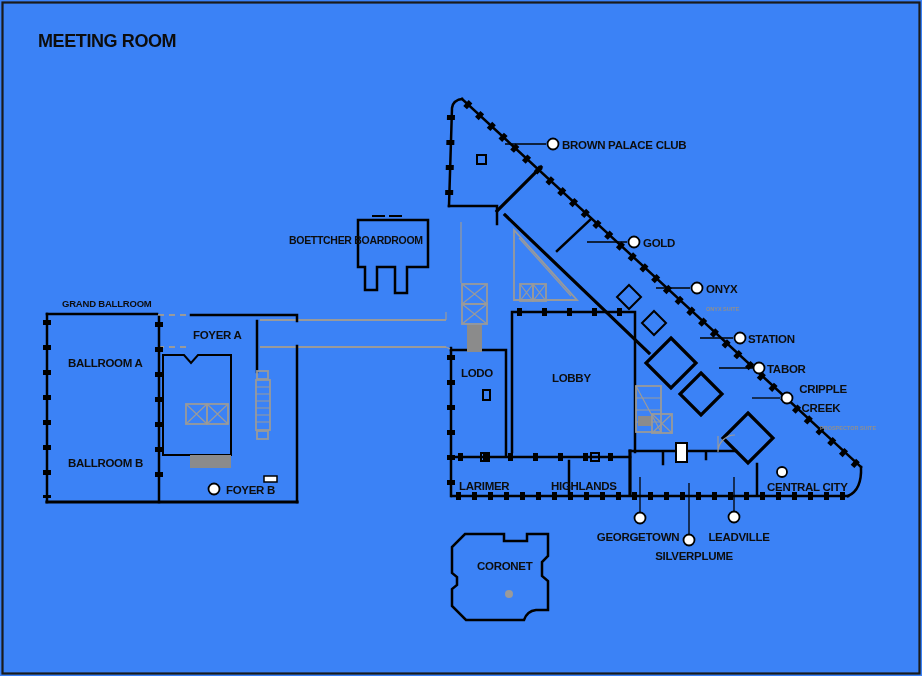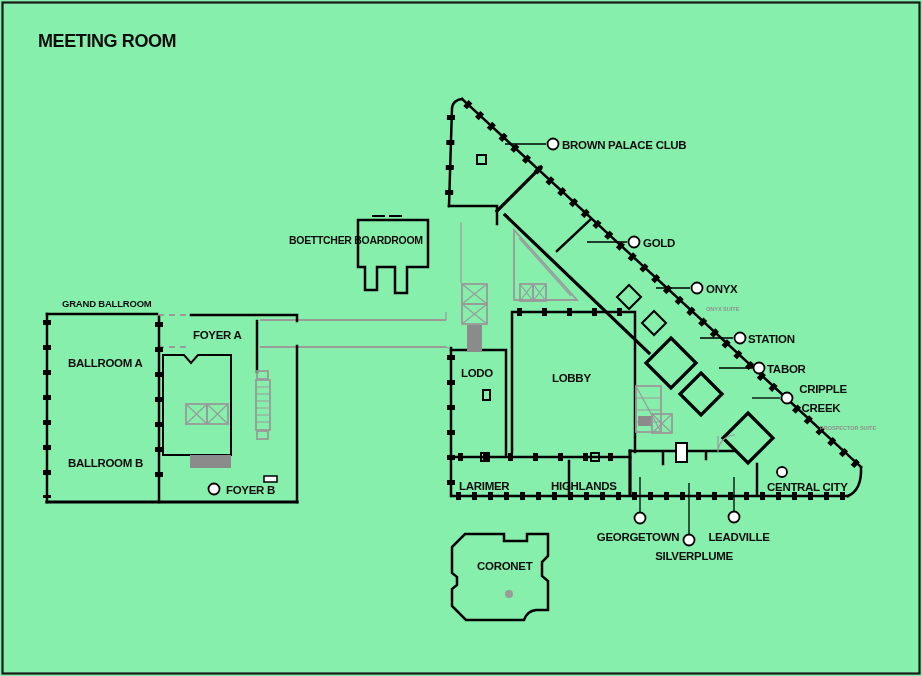--- a/index.html
+++ b/index.html
@@ -1,16 +1,16 @@
 <!DOCTYPE html>
 <html><head>
 <meta charset="utf-8">
 <style>
   html,body{margin:0;padding:0;background:#fff;}
-  .canvas{position:relative;width:922px;height:676px;background:#86efac;overflow:hidden;
+  .canvas{position:relative;width:922px;height:676px;background:#3b82f6;overflow:hidden;
           font-family:"Liberation Sans",sans-serif;text-align:right;}
   svg{position:absolute;left:0;top:0;}
   .frame{fill:none;stroke:#1a1a1a;stroke-width:2.2;}
   .wall{fill:none;stroke:#000;stroke-width:2.5;stroke-linecap:square;stroke-linejoin:miter;}
   .w3{stroke-width:3.2;}
   .w2{stroke-width:2;}
   .cren{fill:none;stroke:#000;stroke-width:8;stroke-linecap:butt;stroke-dasharray:5 11;}
   .cren-sp{fill:none;stroke:#000;stroke-width:8;stroke-linecap:butt;stroke-dasharray:5 20;}
   .g{fill:none;stroke:#9a9a9a;stroke-width:1.8;}
   .g1{fill:none;stroke:#9a9a9a;stroke-width:1.2;}

